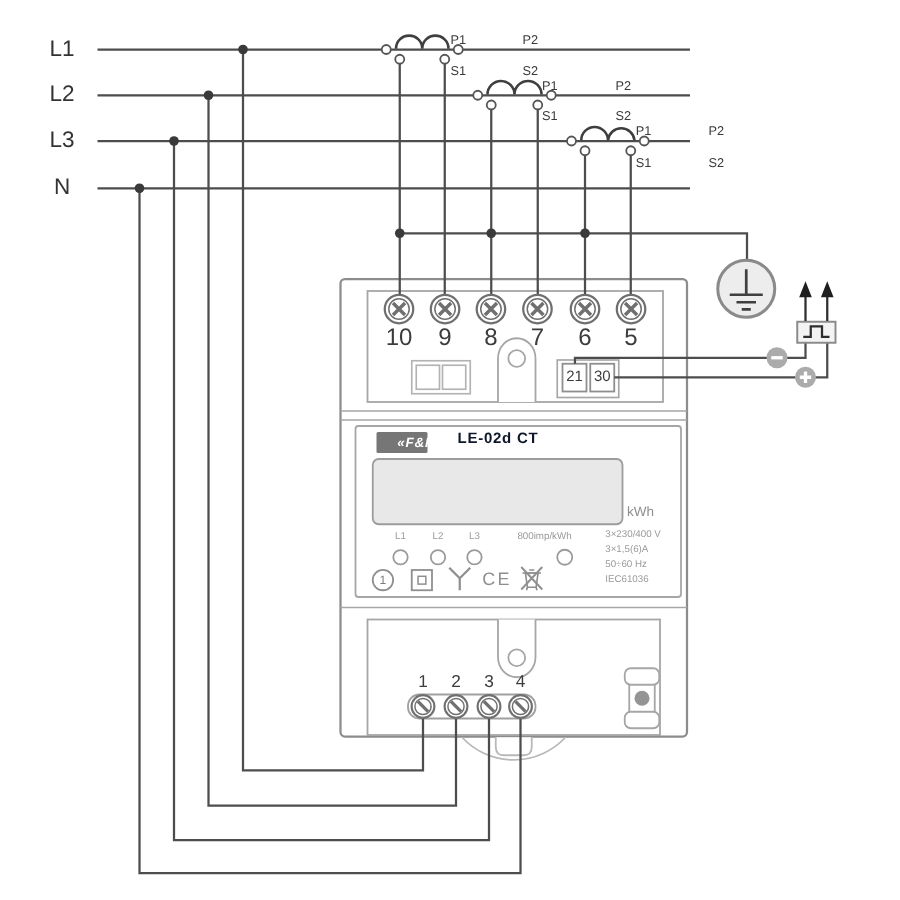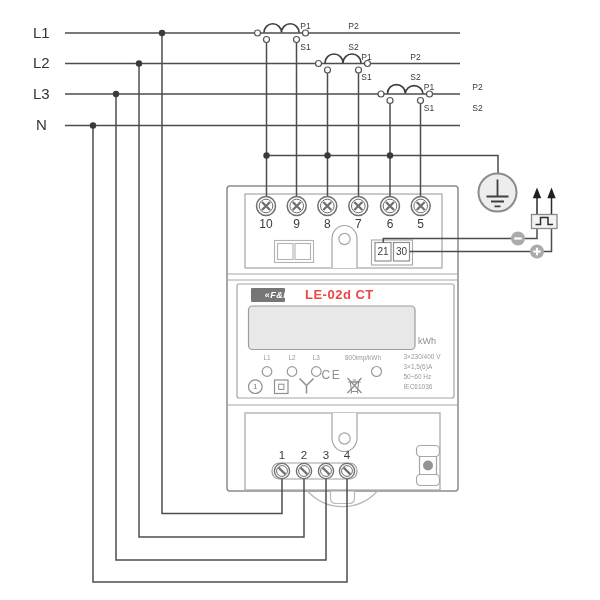--- a/index.html
+++ b/index.html
@@ -3,28 +3,28 @@
 <meta charset="utf-8">
 <style>
   html,body { margin:0; padding:0; background:#fff; }
   .stage { position:relative; width:600px; height:600px; background:#ffffff;
            font-family:"Liberation Sans", sans-serif; overflow:hidden; }
   .stage svg { position:absolute; left:0; top:0; }
   .lbl { position:absolute; white-space:nowrap; line-height:1; }
   .c   { transform:translateX(-50%); }
   .phase { font-size:15px; color:#333333; }
   .ctl   { font-size:8.5px; color:#3a3a3a;margin-left:48px; }
-  .tnum  { font-size:12px; color:#3c3c3c; }
+  .tnum  { font-size:16px; color:#3c3c3c; }
   .ptnum { font-size:10px; color:#3c3c3c;text-align:right; }
   .bnum  { font-size:11.5px; color:#3c3c3c; }
   .brandbox { position:absolute; left:250.5px; top:288px; width:34.5px; height:13.5px;
               background:#767676; border-radius:1px; display:flex; align-items:center;
               justify-content:center; }
   .brand { font-size:9px; font-weight:bold; font-style:italic; color:#ffffff; letter-spacing:0.5px;margin-left:24px; }
-  .model { font-size:13px; font-weight:bold; color:#ef4444; letter-spacing:0.5px; }
+  .model { font-size:10px; font-weight:bold; color:#0f172a; letter-spacing:0.5px; }
   .kwh   { font-size:9px; color:#8e8e8e; }
   .tiny  { font-size:6.5px; color:#9a9a9a; }
   .ce    { font-size:12px; color:#8f8f8f; letter-spacing:1.5px; }
   .cls1  { font-size:8px; color:#7d7d7d; }
 </style>
 </head>
 <body>
 
 <div class="stage">
 
@@ -271,20 +271,20 @@
 <div class="lbl tiny c" style="left:292px;top:355.3px">L2</div>
 <div class="lbl tiny c" style="left:316.3px;top:355.3px">L3</div>
 <div class="lbl tiny c" style="left:363px;top:355.3px">800imp/kWh</div>
 
 <div class="lbl tiny" style="left:403.5px;top:353.5px">3×230/400 V</div>
 <div class="lbl tiny" style="left:403.5px;top:363.8px">3×1,5(6)A</div>
 <div class="lbl tiny" style="left:403.5px;top:374.1px">50÷60 Hz</div>
 <div class="lbl tiny" style="left:403.5px;top:384.4px">IEC61036</div>
 
 <div class="lbl cls1 c" style="left:255.3px;top:383px">1</div>
-<div class="lbl ce" style="left:321.5px;top:369px">CE</div>
+<div class="lbl ce" style="left:321.5px;top:380px">CE</div>
 
 <div class="lbl bnum c" style="left:282px;top:450px">1</div>
 <div class="lbl bnum c" style="left:304px;top:450px">2</div>
 <div class="lbl bnum c" style="left:326px;top:450px">3</div>
 <div class="lbl bnum c" style="left:347px;top:450px">4</div>
 
 </div>
 
 </body></html>

